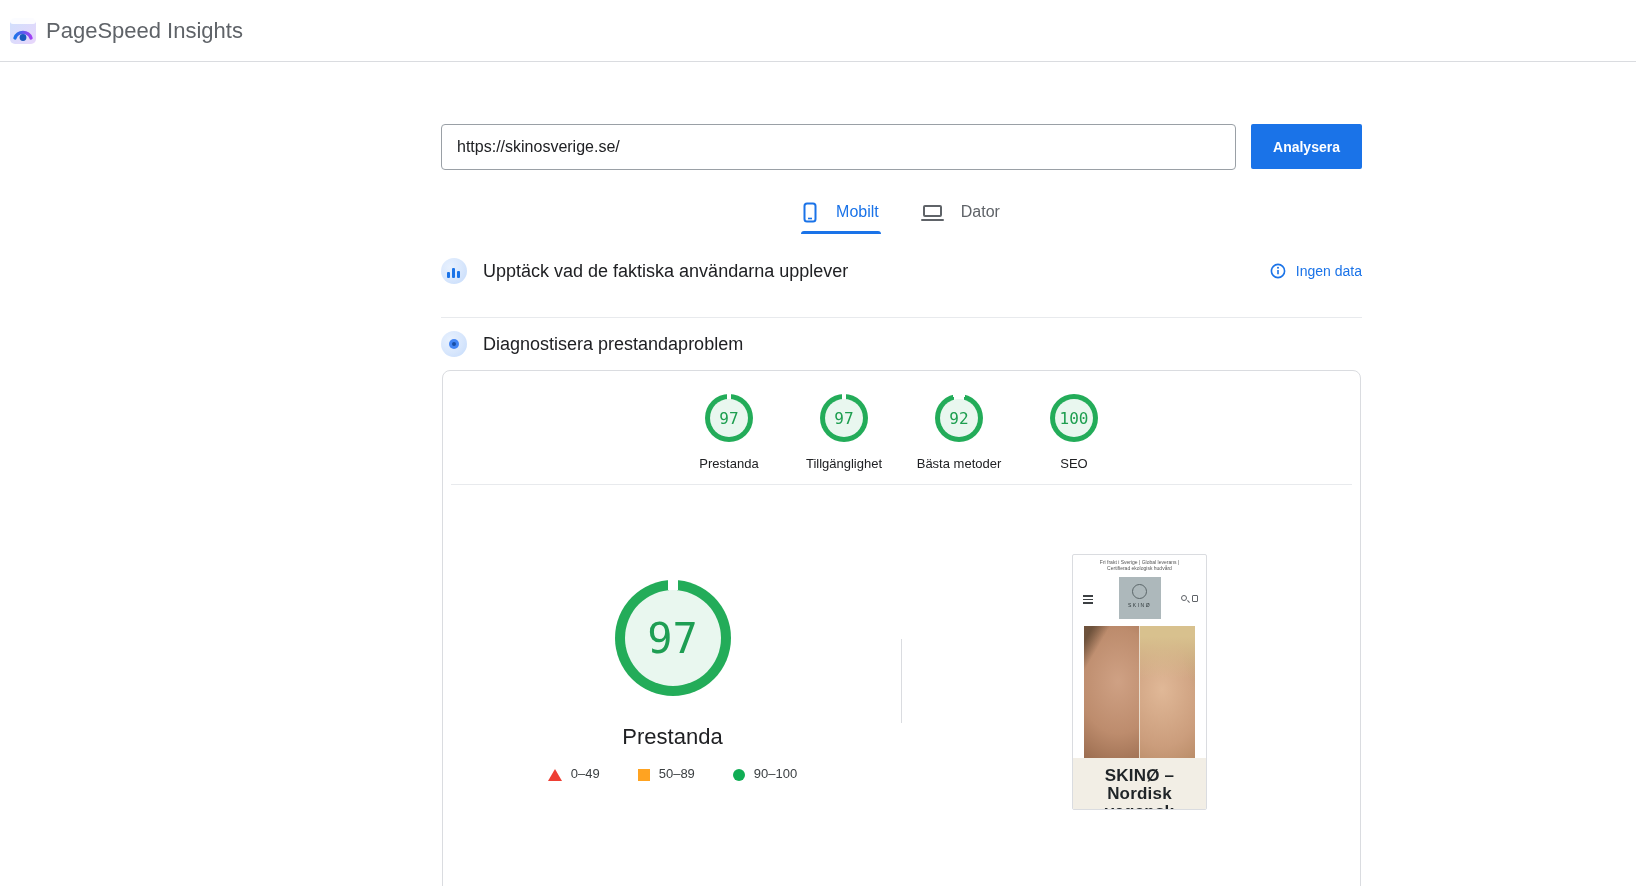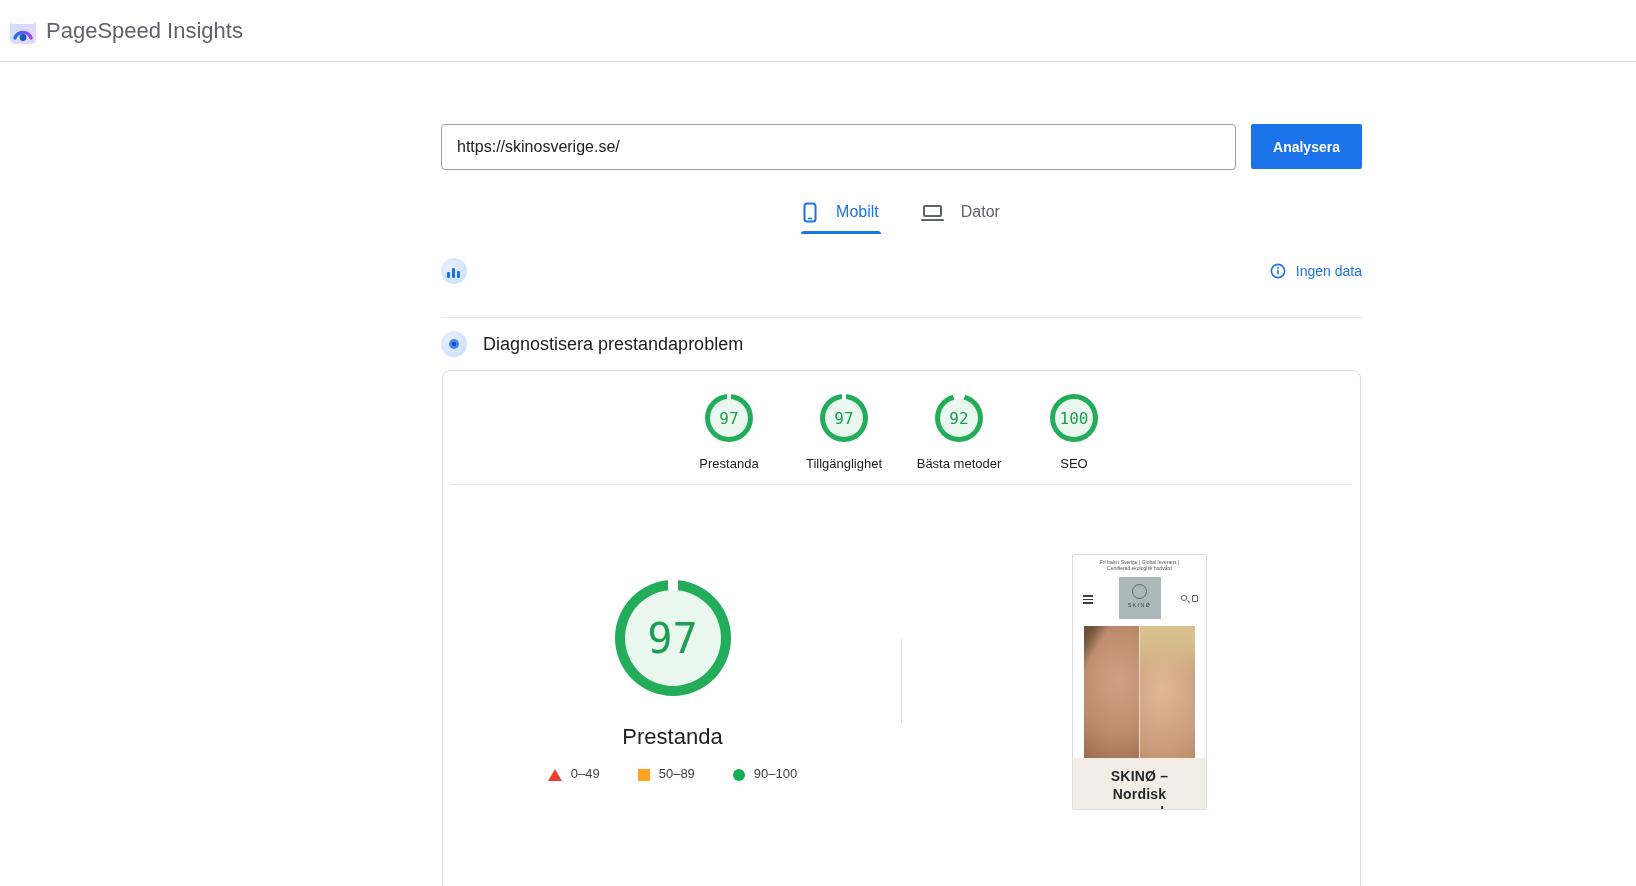--- a/index.html
+++ b/index.html
@@ -91,21 +91,21 @@
   .tico-bag { width:6px; height:7px; border:1px solid #5f6368; border-radius:1px; }
   .thumb-photo { margin:3px 11px 0; height:132px; display:flex; }
   .face-left { flex:1; background:
       linear-gradient(120deg, #6e523c 0%, #6e523c 7%, rgba(110,82,60,0) 20%),
       radial-gradient(70px 95px at 62% 42%, #cfa184 0%, #bd8c6d 55%, #96684b 100%); }
   .face-right { flex:1; border-left:1px solid #e8ddcd; background:
       linear-gradient(0deg, rgba(216,193,142,0) 60%, #d8c18e 92%),
       linear-gradient(250deg, #c3a379 0%, rgba(195,163,121,0) 25%),
       radial-gradient(70px 95px at 40% 48%, #e0b897 0%, #cb9d7c 60%, #b2855f 100%); }
   .thumb-caption { height:75px; background:#f2eee5; text-align:center; padding-top:9px;
-                   font-size:14px; line-height:18px; font-weight:bold; color:#1f2427; letter-spacing:.2px; }
+                   font-size:17px; line-height:18px; font-weight:bold; color:#1f2427; letter-spacing:.2px; }
 
   svg { display:block; }
 </style>
 </head>
 <body>
 
 <div class="page">
 
   <div class="hdr">
     <span>
@@ -150,20 +150,21 @@
   </div>
 
   <div class="section-row" style="top:253px; height:36px;">
     <span class="section-icon">
       <span class="bars">
           <i style="height:6px"></i>
           <i style="height:10px"></i>
           <i style="height:7px"></i>
         </span>
     </span>
+    <span class="section-title">Upptäck vad de faktiska användarna upplever</span>
     <span class="nodata">
       <span>
         <svg width="16" height="16" viewBox="0 0 16 16">
           <circle cx="8" cy="8" r="6.6" fill="none" stroke="#1a73e8" stroke-width="1.6"></circle>
           <line x1="8" y1="7" x2="8" y2="11.2" stroke="#1a73e8" stroke-width="1.6"></line>
           <circle cx="8" cy="4.7" r="1" fill="#1a73e8"></circle>
         </svg>
       </span>
       <span>Ingen data</span>
     </span>

